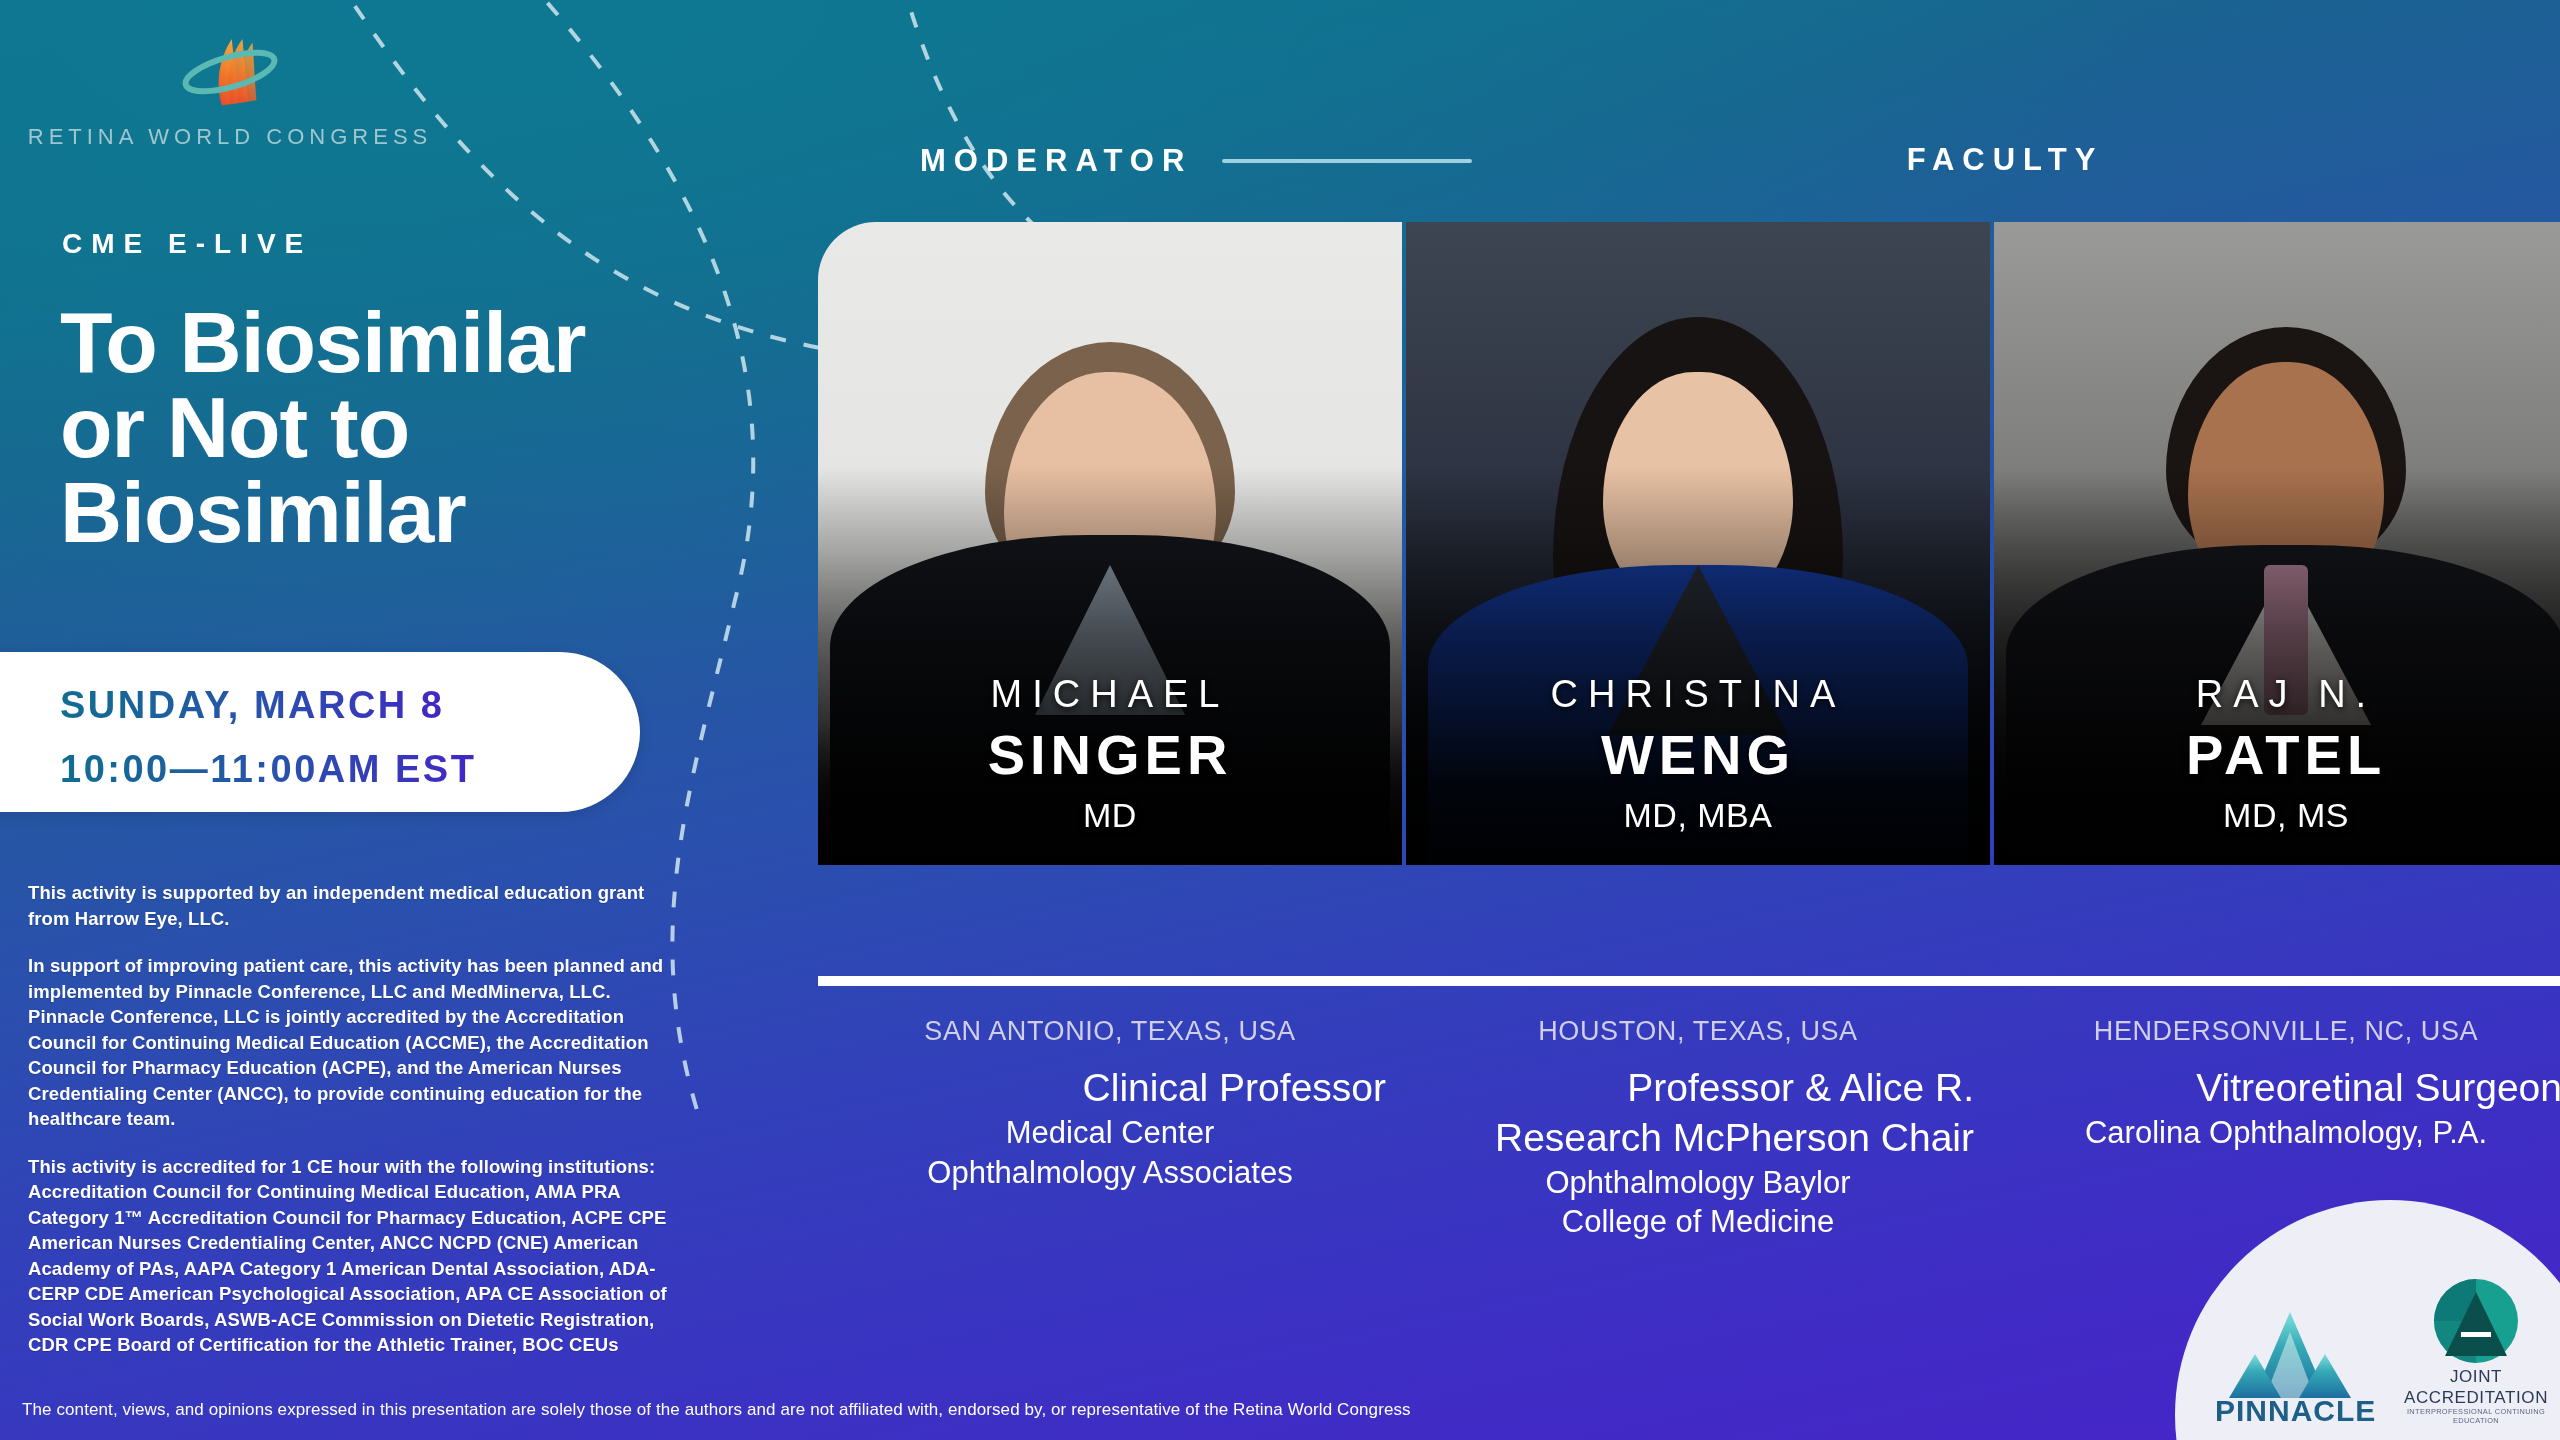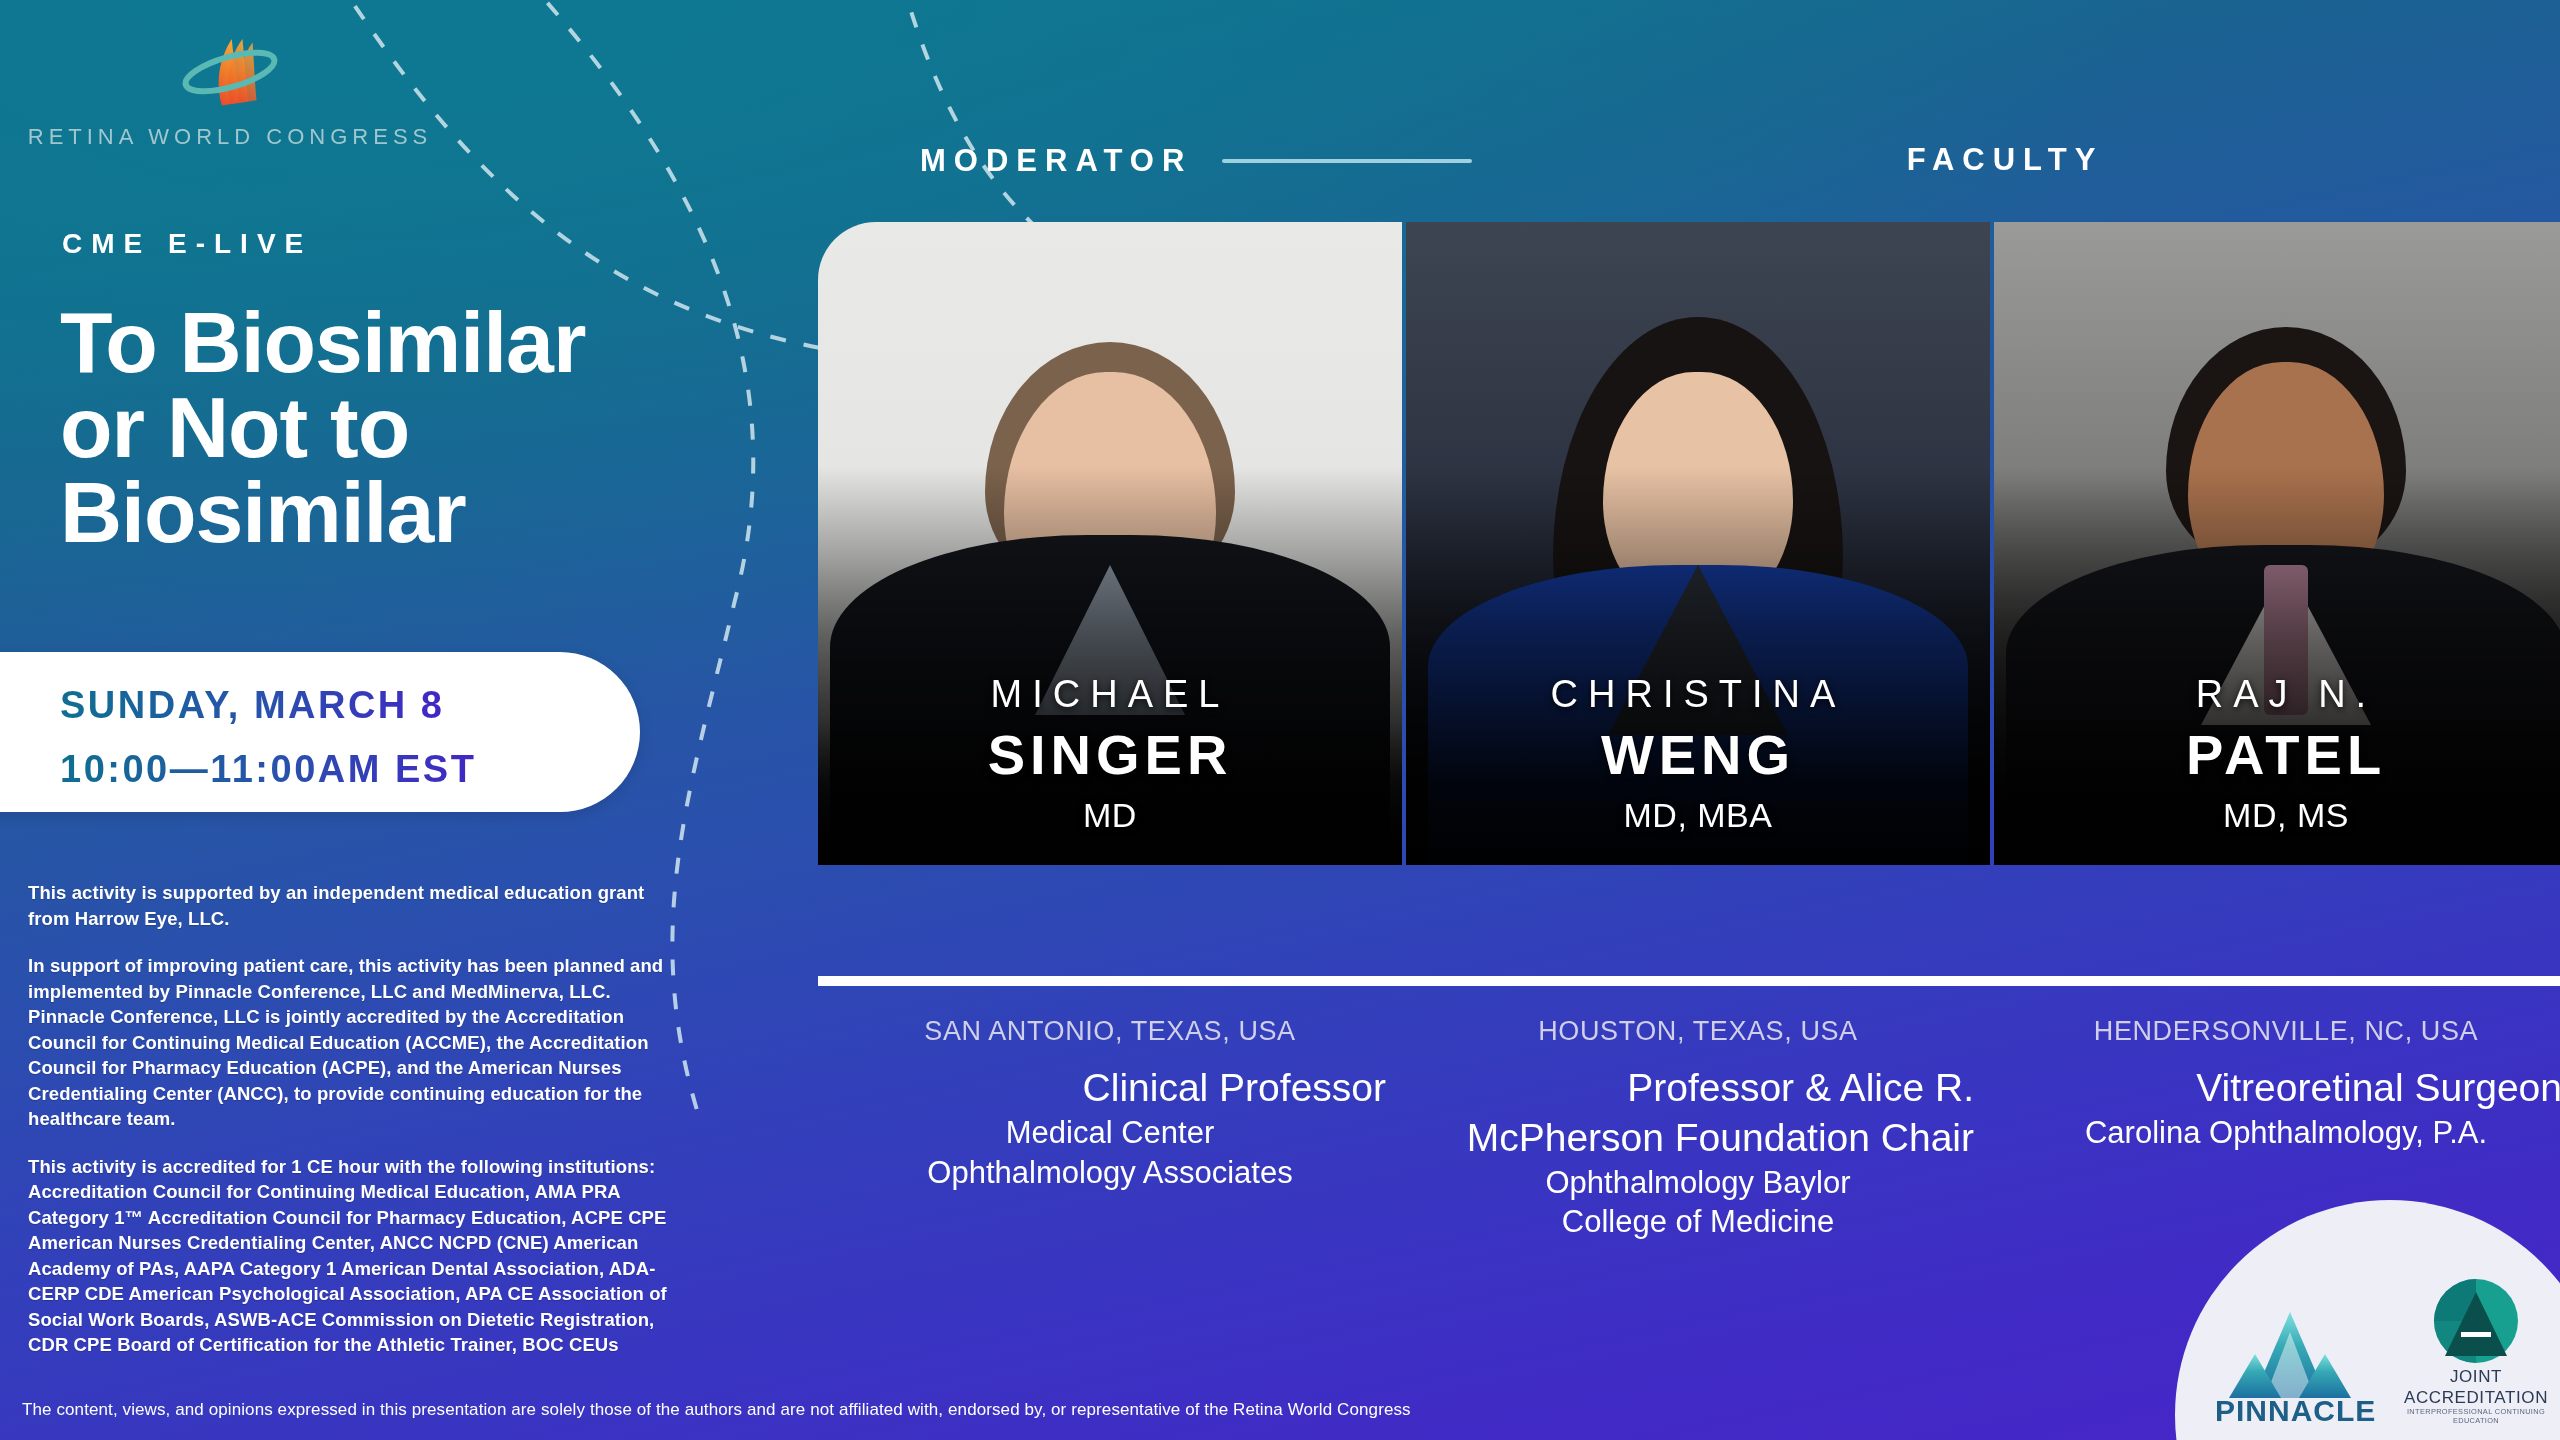--- a/index.html
+++ b/index.html
@@ -299,21 +299,21 @@
       <div class="bio">
         <div class="city">SAN ANTONIO, TEXAS, USA</div>
         <div class="role">Clinical Professor</div>
         <div class="org">Medical Center</div>
         <div class="org">Ophthalmology Associates</div>
       </div>
 
       <div class="bio">
         <div class="city">HOUSTON, TEXAS, USA</div>
         <div class="role">Professor &amp; Alice R.</div>
-        <div class="role">McPherson Foundation Chair</div>
+        <div class="role">Research McPherson Chair</div>
         <div class="org">Ophthalmology Baylor</div>
         <div class="org">College of Medicine</div>
       </div>
 
       <div class="bio">
         <div class="city">HENDERSONVILLE, NC, USA</div>
         <div class="role">Vitreoretinal Surgeon</div>
         <div class="org">Carolina Ophthalmology, P.A.</div>
       </div>
 

